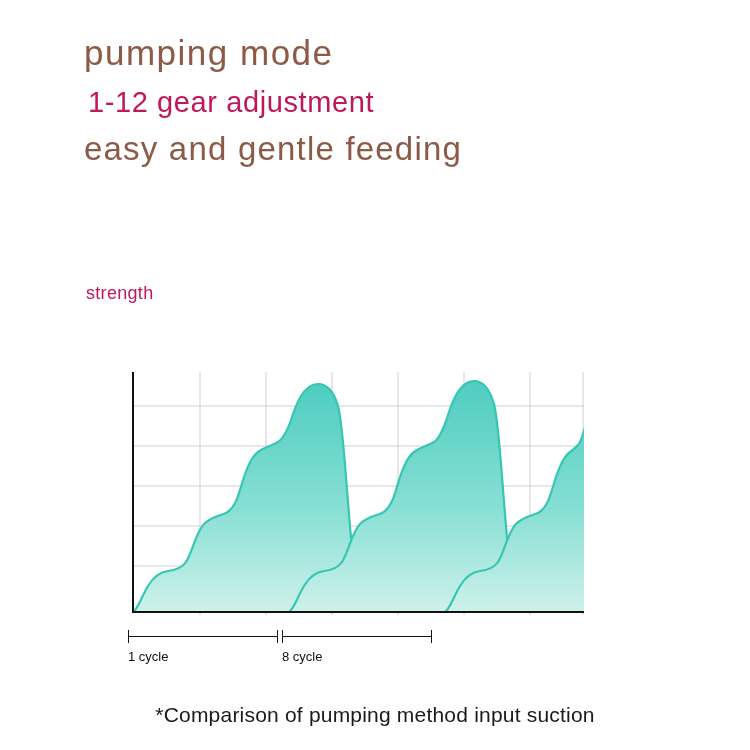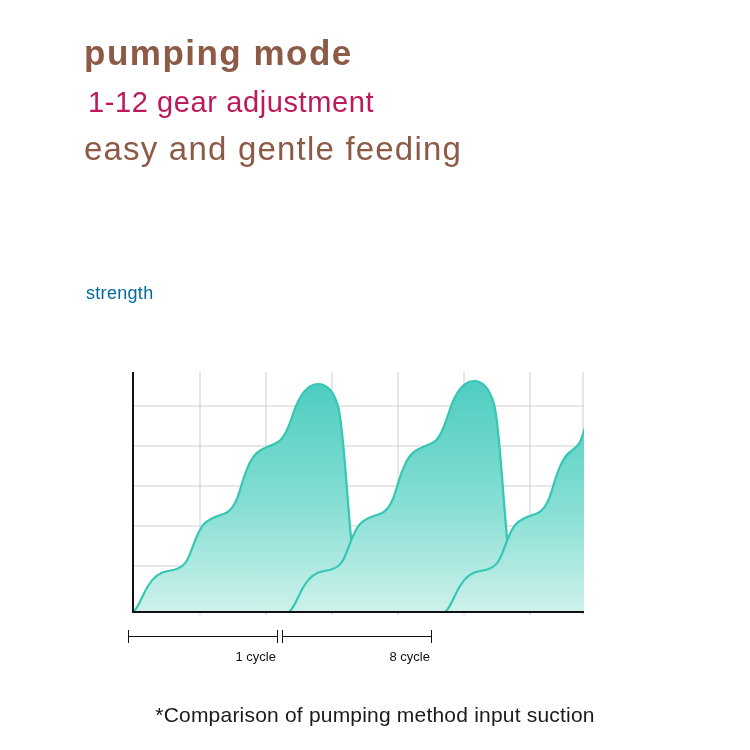--- a/index.html
+++ b/index.html
@@ -26,21 +26,21 @@
     position: absolute;
     left: 84px;
     top: 30px;
     width: 620px;
   }
   .h-main {
     font-size: 35px;
     letter-spacing: 1.5px;
     color: #8c5a46;
     line-height: 46px;
-    font-weight: bold;
+    font-weight: normal;
     margin: 0 0 6px 0;
   }
   .h-sub1 {
     font-size: 29px;
     letter-spacing: 0.6px;
     color: #be185d;
     line-height: 40px;
     margin: 0 0 6px 4px;
   }
   .h-sub2 {
@@ -57,21 +57,21 @@
     line-height: 42px;
     margin: 0;
   }
 
   
   .axis-label-strength {
     position: absolute;
     left: 86px;
     top: 283px;
     font-size: 18px;
-    color: #0369a1;
+    color: #be185d;
     letter-spacing: 0.3px;
   }
 
   
   .chart-wrap {
     position: absolute;
     left: 128px;
     top: 372px;
     width: 456px;
     height: 255px;
@@ -108,21 +108,21 @@
     left: 0;
     right: 0;
     top: 6px;
     border-top: 1.6px solid #111;
   }
   .cycle .cycle-name {
     position: absolute;
     top: 19px;
     left: 0;
     width: 100%;
-    text-align: right;
+    text-align: left;
     font-size: 13px;
     color: #111;
   }
 
   
   .caption {
     position: absolute;
     left: 0;
     top: 703px;
     width: 750px;

